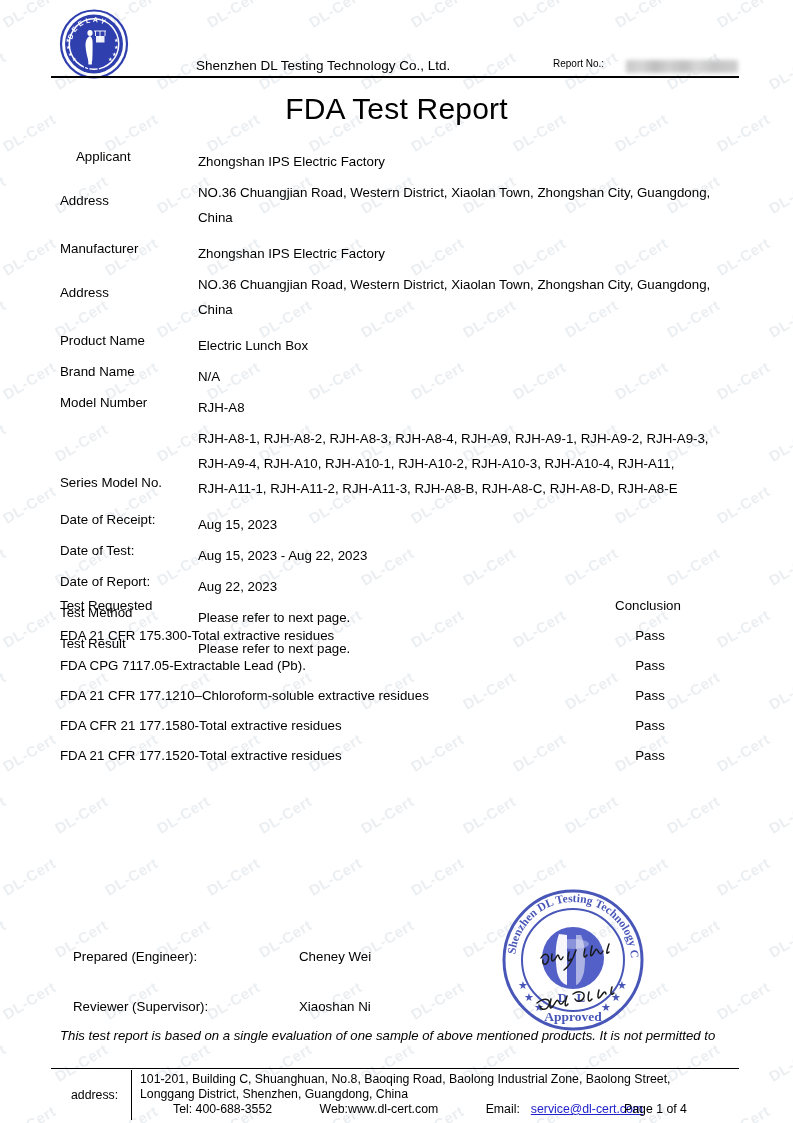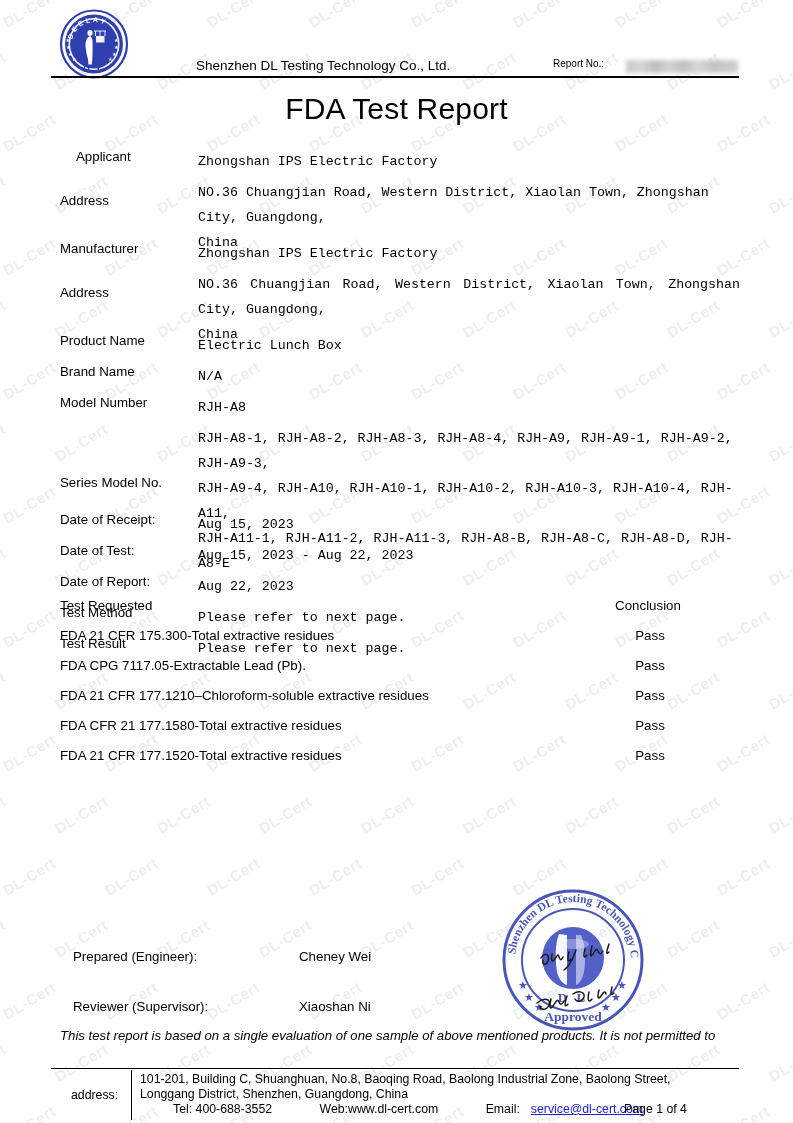--- a/index.html
+++ b/index.html
@@ -114,21 +114,21 @@
     white-space: nowrap;
   }
   .row .val {
     position: absolute;
     left: 138px;
     top: 0;
     width: 542px;
     line-height: 25px;
   }
   .val.justify { text-align: justify; text-align-last: left; }
-  .val .ln { display: block; font-family: Liberation Mono, monospace; }
+  .val .ln { display: block; }
 
   
   .tbl-row {
     position: absolute;
     left: 60px;
     width: 680px;
     font-size: 13.3px;
   }
   .tbl-row .item {
     position: absolute;

